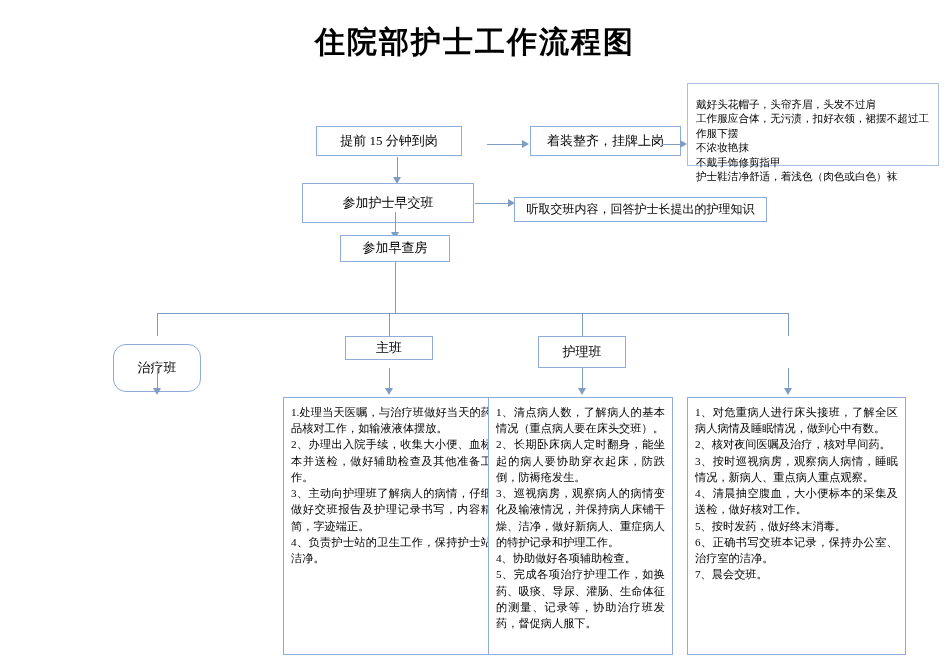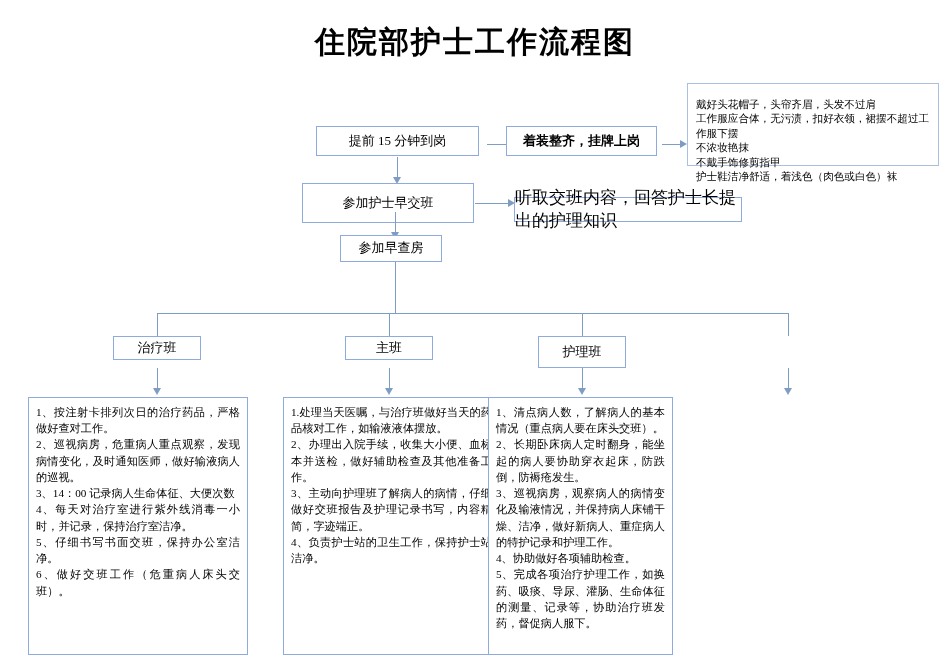--- a/index.html
+++ b/index.html
@@ -88,28 +88,28 @@
     border-left: 7px solid #7F9DC4;
   }
 </style>
 </head>
 <body>
 
 <div id="canvas">
 
   <div class="title">住院部护士工作流程图</div>
 
-  <div class="box box-center" style="left:316px; top:126px; width:163px; height:30px;">
+  <div class="box box-center" style="left:316px; top:126px; width:146px; height:30px;">
     <span>提前 15 分钟到岗</span>
   </div>
 
   <div class="hline" style="left:487px; top:144px; width:36px;"></div>
   <div class="arrow-right" style="left:522px; top:140px;"></div>
 
-  <div class="box box-center" style="left:506px; top:126px; width:151px; height:30px;font-weight:bold;">
+  <div class="box box-center" style="left:530px; top:126px; width:151px; height:30px;">
     <span>着装整齐，挂牌上岗</span>
   </div>
 
   <div class="hline" style="left:662px; top:144px; width:20px;"></div>
   <div class="arrow-right" style="left:680px; top:140px;"></div>
 
   <div class="note-box" style="left:687px; top:83px; width:252px; height:83px;">戴好头花帽子，头帘齐眉，头发不过肩
 工作服应合体，无污渍，扣好衣领，裙摆不超过工作服下摆
 不浓妆艳抹
 不戴手饰修剪指甲
@@ -118,39 +118,39 @@
   <div class="vline" style="left:397px; top:157px; height:22px;"></div>
   <div class="arrow-down" style="left:393px; top:177px;"></div>
 
   <div class="box box-center" style="left:302px; top:183px; width:172px; height:40px;">
     <span>参加护士早交班</span>
   </div>
 
   <div class="hline" style="left:475px; top:203px; width:35px;"></div>
   <div class="arrow-right" style="left:508px; top:199px;"></div>
 
-  <div class="box box-center" style="left:514px; top:197px; width:228px; height:25px; font-size:17px;justify-content:center;">
+  <div class="box box-center" style="left:514px; top:197px; width:253px; height:25px; font-size:12px;justify-content:center;">
     <span>听取交班内容，回答护士长提出的护理知识</span>
   </div>
 
   <div class="vline" style="left:395px; top:212px; height:22px;"></div>
   <div class="arrow-down" style="left:391px; top:232px;"></div>
 
-  <div class="box box-center" style="left:340px; top:235px; width:102px; height:27px;">
+  <div class="box box-center" style="left:340px; top:235px; width:110px; height:27px;">
     <span>参加早查房</span>
   </div>
 
   <div class="vline" style="left:395px; top:262px; height:51px;"></div>
   <div class="hline" style="left:157px; top:313px; width:632px;"></div>
   <div class="vline" style="left:157px; top:313px; height:23px;"></div>
   <div class="vline" style="left:389px; top:313px; height:23px;"></div>
   <div class="vline" style="left:582px; top:313px; height:23px;"></div>
   <div class="vline" style="left:788px; top:313px; height:23px;"></div>
 
-  <div class="box box-center" style="left:113px; top:336px; width:88px; height:24px;">
+  <div class="box box-center" style="left:113px; top:344px; width:88px; height:48px;border-radius:13px;">
     <span>治疗班</span>
   </div>
   <div class="box box-center" style="left:345px; top:336px; width:88px; height:24px;">
     <span>主班</span>
   </div>
   <div class="box box-center" style="left:538px; top:336px; width:88px; height:32px;">
     <span>护理班</span>
   </div>
 
   <div class="vline" style="left:157px; top:368px; height:22px;"></div>
@@ -158,32 +158,33 @@
 
   <div class="vline" style="left:389px; top:368px; height:22px;"></div>
   <div class="arrow-down" style="left:385px; top:388px;"></div>
 
   <div class="vline" style="left:582px; top:368px; height:22px;"></div>
   <div class="arrow-down" style="left:578px; top:388px;"></div>
 
   <div class="vline" style="left:788px; top:368px; height:22px;"></div>
   <div class="arrow-down" style="left:784px; top:388px;"></div>
 
-  <div class="box box-text" style="left:28px; top:397px; width:220px; height:258px;">1、按注射卡排列次日的治疗药品，严格做好查对工作。
-2、巡视病房，危重病人重点观察，发现病情变化，及时通知医师，做好输液病人的巡视。
-3、14：00 记录病人生命体征、大便次数
-4、每天对治疗室进行紫外线消毒一小时，并记录，保持治疗室洁净。
-5、仔细书写书面交班，保持办公室洁净。
-6、做好交班工作（危重病人床头交班）。</div>
 
   <div class="box box-text" style="left:283px; top:397px; width:217px; height:258px;">1.处理当天医嘱，与治疗班做好当天的药品核对工作，如输液液体摆放。
 2、办理出入院手续，收集大小便、血标本并送检，做好辅助检查及其他准备工作。
 3、主动向护理班了解病人的病情，仔细做好交班报告及护理记录书写，内容精简，字迹端正。
 4、负责护士站的卫生工作，保持护士站洁净。</div>
 
   <div class="box box-text" style="left:488px; top:397px; width:185px; height:258px;">1、清点病人数，了解病人的基本情况（重点病人要在床头交班）。
 2、长期卧床病人定时翻身，能坐起的病人要协助穿衣起床，防跌倒，防褥疮发生。
 3、巡视病房，观察病人的病情变化及输液情况，并保持病人床铺干燥、洁净，做好新病人、重症病人的特护记录和护理工作。
 4、协助做好各项辅助检查。
 5、完成各项治疗护理工作，如换药、吸痰、导尿、灌肠、生命体征的测量、记录等，协助治疗班发药，督促病人服下。</div>
 
+  <div class="box box-text" style="left:687px; top:397px; width:219px; height:258px;">1、对危重病人进行床头接班，了解全区病人病情及睡眠情况，做到心中有数。
+2、核对夜间医嘱及治疗，核对早间药。
+3、按时巡视病房，观察病人病情，睡眠情况，新病人、重点病人重点观察。
+4、清晨抽空腹血，大小便标本的采集及送检，做好核对工作。
+5、按时发药，做好终末消毒。
+6、正确书写交班本记录，保持办公室、治疗室的洁净。
+7、晨会交班。</div>
 
 </div>
 
 </body></html>

